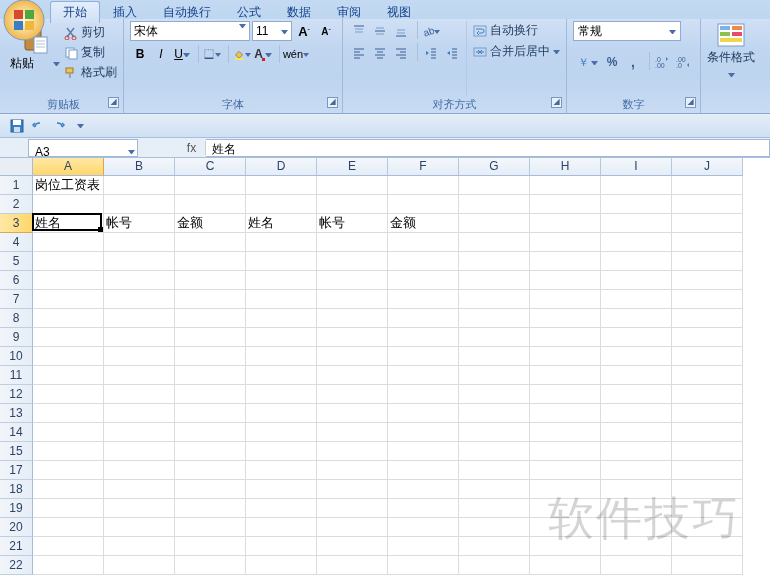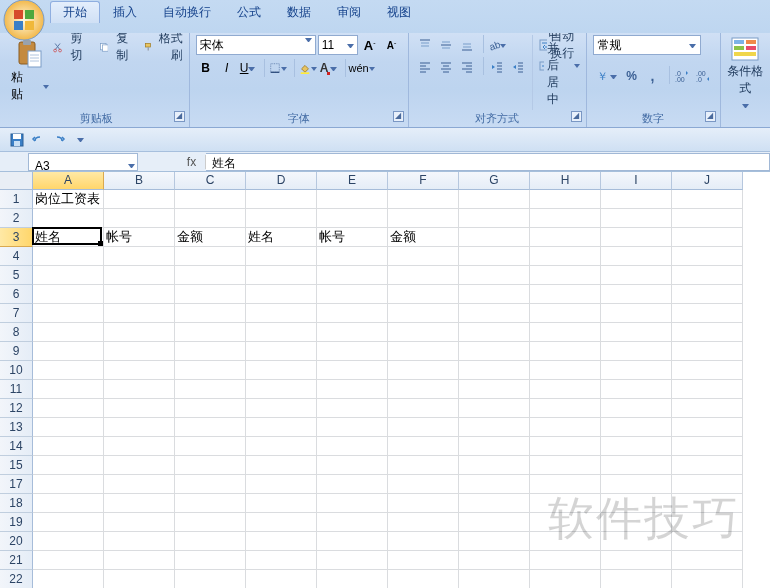--- a/index.html
+++ b/index.html
@@ -1,38 +1,38 @@
 <!DOCTYPE html>
 <html><head>
 <meta charset="utf-8">
 <style>
 * { box-sizing: border-box; margin: 0; padding: 0; font-family: "Microsoft YaHei", SimSun, Arial, sans-serif; }
 body { width: 770px; height: 588px; overflow: hidden; background: #fff; font-size: 12px; position: relative; }
 
 
-.titlebar { height: 33px; background: linear-gradient(#c4daf2, #bed6f0); position: relative; }
+.titlebar { height: 19px; background: linear-gradient(#c4daf2, #bed6f0); position: relative; }
 .office-btn { position: absolute; left: 0; top: -4px; width: 48px; height: 48px; z-index: 10; }
 .office-btn svg { width: 48px; height: 48px; }
 .tabs { position: absolute; left: 50px; top: 1px; display: flex; gap: 0; }
 .tab { padding: 2px 12px 2px 12px; color: #15428b; cursor: pointer; border: 1px solid transparent; border-bottom: none; font-size: 12px; }
 .tab.active { background: linear-gradient(#e4eefc, #d0e0f5); border: 1px solid #8faee0; border-bottom: none; border-radius: 3px 3px 0 0; }
 
 
 .ribbon { height: 95px; background: linear-gradient(#d0e0f5, #c1d6f0 30%, #bdd4ef 60%, #c8dbf3); border-bottom: 1px solid #8ba8d3; display: flex; padding-left: 4px; }
 .group { border-right: 1px solid #9fb8dd; padding: 2px 6px 0 6px; display: flex; flex-direction: column; justify-content: space-between; }
 .group-body { display: flex; gap: 4px; flex: 1; }
 .group-label { text-align: center; color: #416aa3; font-size: 11px; padding: 1px 0; position: relative; }
 .group-label .dlg { position: absolute; right: -2px; top: 1px; width: 11px; height: 11px; border: 1px solid #7a97c4; background: #e8f0fb; font-size: 8px; text-align: center; line-height: 8px; color: #4a6a9c; }
 .dd { width: 7px; height: 5px; display: inline-block; }
 .dd::after { content: ""; display: block; border-left: 3px solid transparent; border-right: 3px solid transparent; border-top: 4px solid #4a6ea9; margin-top: 1px; }
 
 
 .clip-big { text-align: center; padding-top: 4px; }
 .clip-big .ic { width: 30px; height: 30px; display: block; margin: 0 auto; }
-.clip-small { display: flex; flex-direction: row; gap: 16px; padding-top: 2px; text-align: right; }
+.clip-small { display: flex; flex-direction: column; gap: 1px; padding-top: 2px; text-align: right; }
 .clip-small .row { display: flex; align-items: center; gap: 3px; font-size: 12px; color: #1e395b; }
 
 
 .font-row1 { display: flex; gap: 2px; align-items: center; margin-bottom: 3px; }
 .font-sel { width: 120px; height: 20px; border: 1px solid #90aad0; background: #fff; padding: 1px 3px; display: flex; align-items: flex-start; justify-content: space-between; }
 .size-sel { width: 40px; height: 20px; border: 1px solid #90aad0; background: #fff; padding: 1px 3px; display: flex; align-items: center; justify-content: space-between; }
 .font-row2, .font-row3 { display: flex; gap: 1px; align-items: center; }
 .icbtn { width: 20px; height: 20px; display: flex; align-items: center; justify-content: center; border: 1px solid transparent; cursor: pointer; }
 
 

